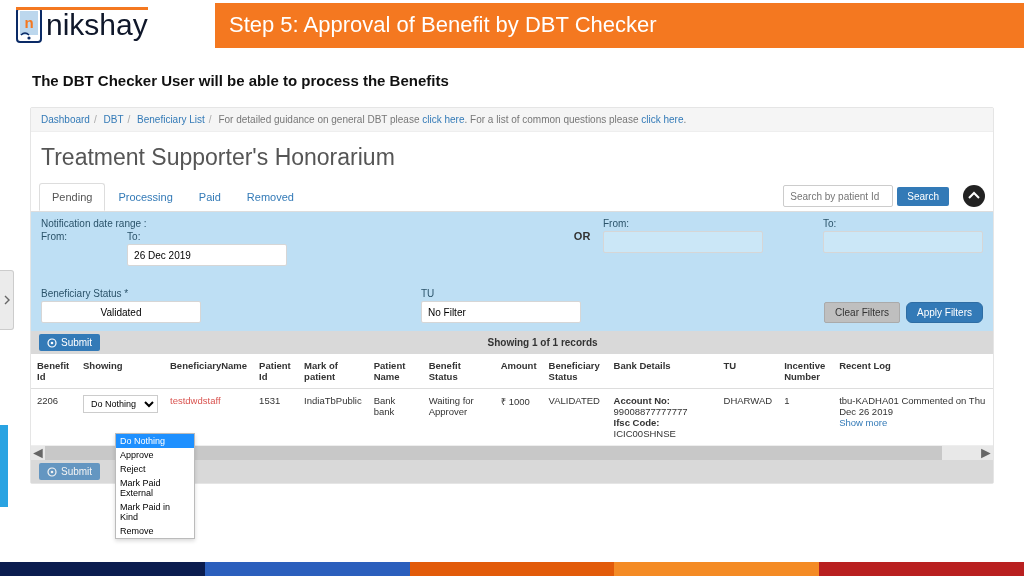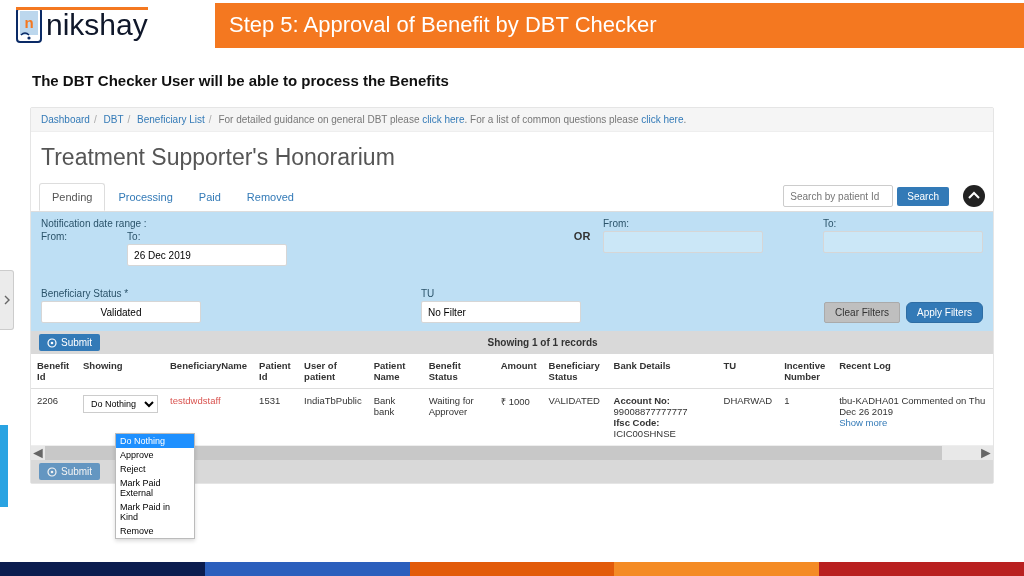--- a/index.html
+++ b/index.html
@@ -188,21 +188,21 @@
     <div class="records-text">Showing 1 of 1 records</div>
   </div>
 
   <table class="dtable">
     <thead>
         <tr>
       <th style="width:46px">Benefit Id</th>
       <th style="width:85px">Showing</th>
       <th style="width:75px">BeneficiaryName</th>
       <th style="width:45px">Patient Id</th>
-      <th style="width:62px">User of patient</th>
+      <th style="width:62px">Mark of patient</th>
       <th style="width:55px">Patient Name</th>
       <th style="width:72px">Benefit Status</th>
       <th style="width:45px">Amount</th>
       <th style="width:65px">Beneficiary Status</th>
       <th style="width:110px">Bank Details</th>
       <th style="width:55px">TU</th>
       <th style="width:55px">Incentive Number</th>
       <th>Recent Log</th>
     </tr>
       </thead>

